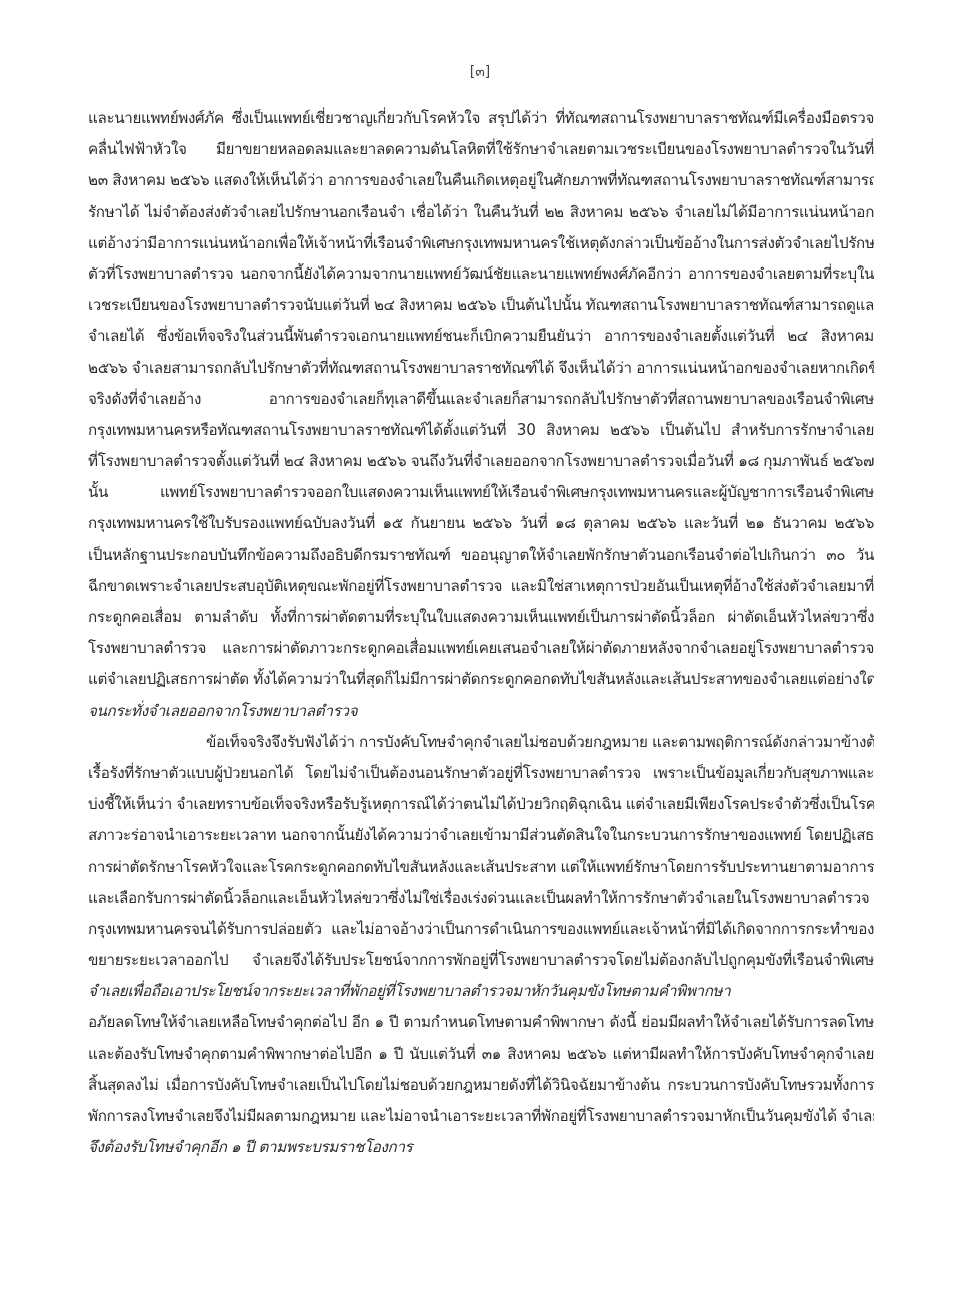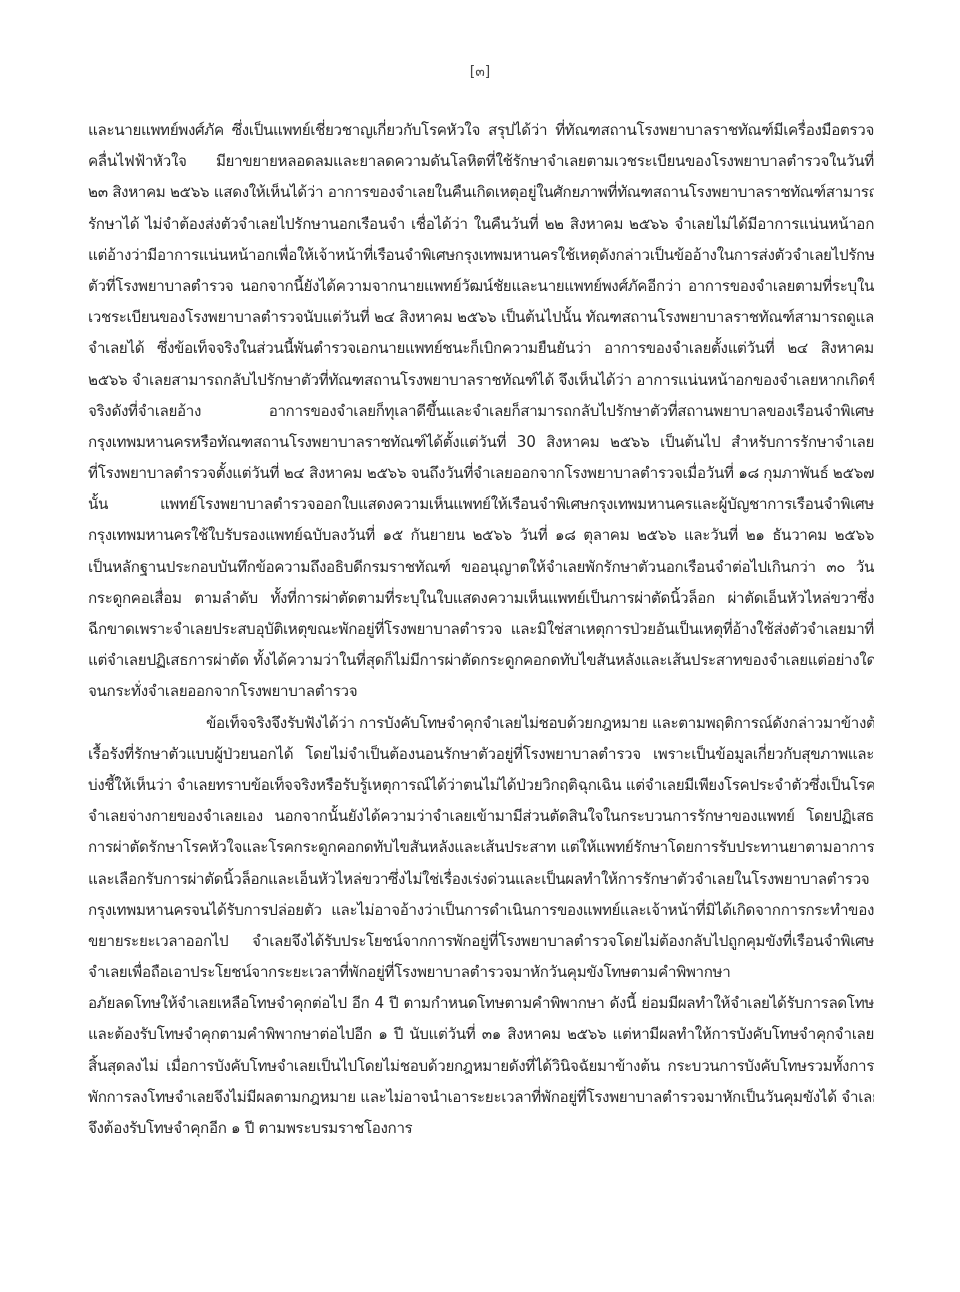--- a/index.html
+++ b/index.html
@@ -5,24 +5,24 @@
   html, body { margin: 0; padding: 0; background: #ffffff; }
   body { width: 960px; height: 1292px; position: relative; overflow: hidden; }
   .page { position: absolute; left: 0; top: 0; width: 960px; height: 1292px; background: #fff; }
   .page-number {
     position: absolute; top: 60px; left: 0; width: 960px; text-align: center;
     font-family: "DejaVu Sans", sans-serif; font-size: 14px; color: #444;
   }
   .body-text {
     position: absolute; left: 88px; top: 103px; width: 786px;
     font-family: "DejaVu Sans", sans-serif; font-size: 15.2px; line-height: 31.2px;
-    color: #2a2a2a; letter-spacing: -0.35px; margin-top: 12px;
+    color: #2a2a2a; letter-spacing: -0.35px;
   }
   .line { white-space: nowrap; height: 31.2px; overflow: hidden; text-align: justify; text-align-last: justify; }
-  .line.last { text-align-last: left; }
+  .line.last { text-align-last: left; font-style: italic; }
   .line.indent { padding-left: 118px; }
 </style>
 </head>
 <body>
 
 <div class="page">
   <div class="page-number">[๓]</div>
   <div class="body-text" id="body-text">
       <div>
         <div class="line">และนายแพทย์พงศ์ภัค ซึ่งเป็นแพทย์เชี่ยวชาญเกี่ยวกับโรคหัวใจ สรุปได้ว่า ที่ทัณฑสถานโรงพยาบาลราชทัณฑ์มีเครื่องมือตรวจ</div>
@@ -33,37 +33,38 @@
         <div class="line">ตัวที่โรงพยาบาลตำรวจ นอกจากนี้ยังได้ความจากนายแพทย์วัฒน์ชัยและนายแพทย์พงศ์ภัคอีกว่า อาการของจำเลยตามที่ระบุใน</div>
         <div class="line">เวชระเบียนของโรงพยาบาลตำรวจนับแต่วันที่ ๒๔ สิงหาคม ๒๕๖๖ เป็นต้นไปนั้น ทัณฑสถานโรงพยาบาลราชทัณฑ์สามารถดูแล</div>
         <div class="line">จำเลยได้ ซึ่งข้อเท็จจริงในส่วนนี้พันตำรวจเอกนายแพทย์ชนะก็เบิกความยืนยันว่า อาการของจำเลยตั้งแต่วันที่ ๒๔ สิงหาคม</div>
         <div class="line">๒๕๖๖ จำเลยสามารถกลับไปรักษาตัวที่ทัณฑสถานโรงพยาบาลราชทัณฑ์ได้ จึงเห็นได้ว่า อาการแน่นหน้าอกของจำเลยหากเกิดขึ้น</div>
         <div class="line">จริงดังที่จำเลยอ้าง อาการของจำเลยก็ทุเลาดีขึ้นและจำเลยก็สามารถกลับไปรักษาตัวที่สถานพยาบาลของเรือนจำพิเศษ</div>
         <div class="line">กรุงเทพมหานครหรือทัณฑสถานโรงพยาบาลราชทัณฑ์ได้ตั้งแต่วันที่ 30 สิงหาคม ๒๕๖๖ เป็นต้นไป สำหรับการรักษาจำเลย</div>
         <div class="line">ที่โรงพยาบาลตำรวจตั้งแต่วันที่ ๒๔ สิงหาคม ๒๕๖๖ จนถึงวันที่จำเลยออกจากโรงพยาบาลตำรวจเมื่อวันที่ ๑๘ กุมภาพันธ์ ๒๕๖๗</div>
         <div class="line">นั้น แพทย์โรงพยาบาลตำรวจออกใบแสดงความเห็นแพทย์ให้เรือนจำพิเศษกรุงเทพมหานครและผู้บัญชาการเรือนจำพิเศษ</div>
         <div class="line">กรุงเทพมหานครใช้ใบรับรองแพทย์ฉบับลงวันที่ ๑๕ กันยายน ๒๕๖๖ วันที่ ๑๘ ตุลาคม ๒๕๖๖ และวันที่ ๒๑ ธันวาคม ๒๕๖๖</div>
         <div class="line">เป็นหลักฐานประกอบบันทึกข้อความถึงอธิบดีกรมราชทัณฑ์ ขออนุญาตให้จำเลยพักรักษาตัวนอกเรือนจำต่อไปเกินกว่า ๓๐ วัน</div>
+        <div class="line">ฉีกขาดเพราะจำเลยประสบอุบัติเหตุขณะพักอยู่ที่โรงพยาบาลตำรวจ และมิใช่สาเหตุการป่วยอันเป็นเหตุที่อ้างใช้ส่งตัวจำเลยมาที่</div>
         <div class="line">กระดูกคอเสื่อม ตามลำดับ ทั้งที่การผ่าตัดตามที่ระบุในใบแสดงความเห็นแพทย์เป็นการผ่าตัดนิ้วล็อก ผ่าตัดเอ็นหัวไหล่ขวาซึ่ง</div>
-        <div class="line">ฉีกขาดเพราะจำเลยประสบอุบัติเหตุขณะพักอยู่ที่โรงพยาบาลตำรวจ และมิใช่สาเหตุการป่วยอันเป็นเหตุที่อ้างใช้ส่งตัวจำเลยมาที่</div>
+        <div class="line">โรงพยาบาลตำรวจ และการผ่าตัดภาวะกระดูกคอเสื่อมแพทย์เคยเสนอจำเลยให้ผ่าตัดภายหลังจากจำเลยอยู่โรงพยาบาลตำรวจ</div>
         <div class="line">แต่จำเลยปฏิเสธการผ่าตัด ทั้งได้ความว่าในที่สุดก็ไม่มีการผ่าตัดกระดูกคอกดทับไขสันหลังและเส้นประสาทของจำเลยแต่อย่างใด</div>
         <div class="line last">จนกระทั่งจำเลยออกจากโรงพยาบาลตำรวจ</div>
       </div>
       <div>
         <div class="line indent">ข้อเท็จจริงจึงรับฟังได้ว่า การบังคับโทษจำคุกจำเลยไม่ชอบด้วยกฎหมาย และตามพฤติการณ์ดังกล่าวมาข้างต้น</div>
         <div class="line">เรื้อรังที่รักษาตัวแบบผู้ป่วยนอกได้ โดยไม่จำเป็นต้องนอนรักษาตัวอยู่ที่โรงพยาบาลตำรวจ เพราะเป็นข้อมูลเกี่ยวกับสุขภาพและ</div>
         <div class="line">บ่งชี้ให้เห็นว่า จำเลยทราบข้อเท็จจริงหรือรับรู้เหตุการณ์ได้ว่าตนไม่ได้ป่วยวิกฤติฉุกเฉิน แต่จำเลยมีเพียงโรคประจำตัวซึ่งเป็นโรค</div>
-        <div class="line">จำเลยจ่างกายของจำเลยเอง นอกจากนั้นยังได้ความว่าจำเลยเข้ามามีส่วนตัดสินใจในกระบวนการรักษาของแพทย์ โดยปฏิเสธ</div>
+        <div class="line">สภาวะร่อาจนำเอาระยะเวลาท นอกจากนั้นยังได้ความว่าจำเลยเข้ามามีส่วนตัดสินใจในกระบวนการรักษาของแพทย์ โดยปฏิเสธ</div>
         <div class="line">การผ่าตัดรักษาโรคหัวใจและโรคกระดูกคอกดทับไขสันหลังและเส้นประสาท แต่ให้แพทย์รักษาโดยการรับประทานยาตามอาการ</div>
         <div class="line">และเลือกรับการผ่าตัดนิ้วล็อกและเอ็นหัวไหล่ขวาซึ่งไม่ใช่เรื่องเร่งด่วนและเป็นผลทำให้การรักษาตัวจำเลยในโรงพยาบาลตำรวจ</div>
         <div class="line">กรุงเทพมหานครจนได้รับการปล่อยตัว และไม่อาจอ้างว่าเป็นการดำเนินการของแพทย์และเจ้าหน้าที่มิได้เกิดจากการกระทำของ</div>
         <div class="line">ขยายระยะเวลาออกไป จำเลยจึงได้รับประโยชน์จากการพักอยู่ที่โรงพยาบาลตำรวจโดยไม่ต้องกลับไปถูกคุมขังที่เรือนจำพิเศษ</div>
         <div class="line last">จำเลยเพื่อถือเอาประโยชน์จากระยะเวลาที่พักอยู่ที่โรงพยาบาลตำรวจมาหักวันคุมขังโทษตามคำพิพากษา</div>
       </div>
       <div>
-        <div class="line">อภัยลดโทษให้จำเลยเหลือโทษจำคุกต่อไป อีก 4 ปี ตามกำหนดโทษตามคำพิพากษา ดังนี้ ย่อมมีผลทำให้จำเลยได้รับการลดโทษ</div>
+        <div class="line">อภัยลดโทษให้จำเลยเหลือโทษจำคุกต่อไป อีก ๑ ปี ตามกำหนดโทษตามคำพิพากษา ดังนี้ ย่อมมีผลทำให้จำเลยได้รับการลดโทษ</div>
         <div class="line">และต้องรับโทษจำคุกตามคำพิพากษาต่อไปอีก ๑ ปี นับแต่วันที่ ๓๑ สิงหาคม ๒๕๖๖ แต่หามีผลทำให้การบังคับโทษจำคุกจำเลย</div>
         <div class="line">สิ้นสุดลงไม่ เมื่อการบังคับโทษจำเลยเป็นไปโดยไม่ชอบด้วยกฎหมายดังที่ได้วินิจฉัยมาข้างต้น กระบวนการบังคับโทษรวมทั้งการ</div>
         <div class="line">พักการลงโทษจำเลยจึงไม่มีผลตามกฎหมาย และไม่อาจนำเอาระยะเวลาที่พักอยู่ที่โรงพยาบาลตำรวจมาหักเป็นวันคุมขังได้ จำเลย</div>
         <div class="line last">จึงต้องรับโทษจำคุกอีก ๑ ปี ตามพระบรมราชโองการ</div>
       </div>
     </div>
 </div>
 
 </body></html>

